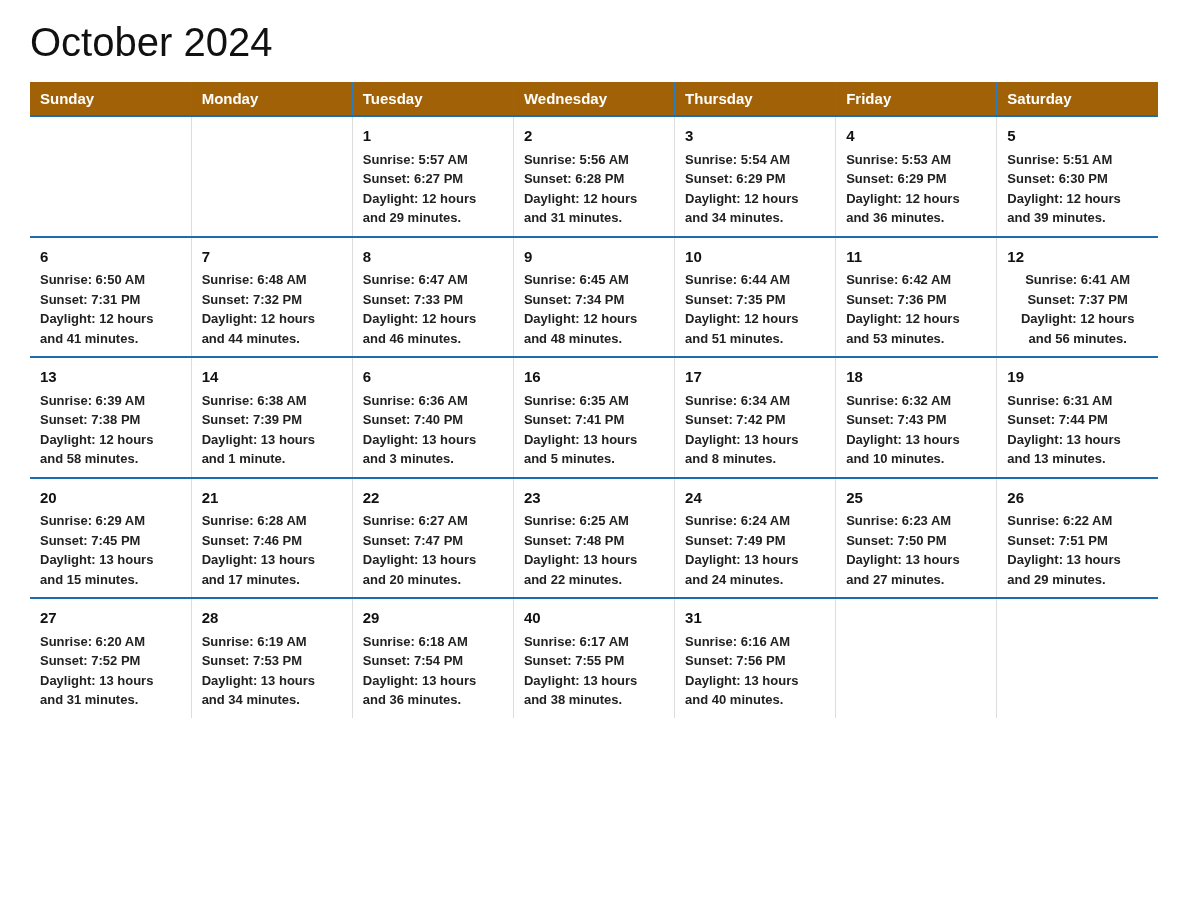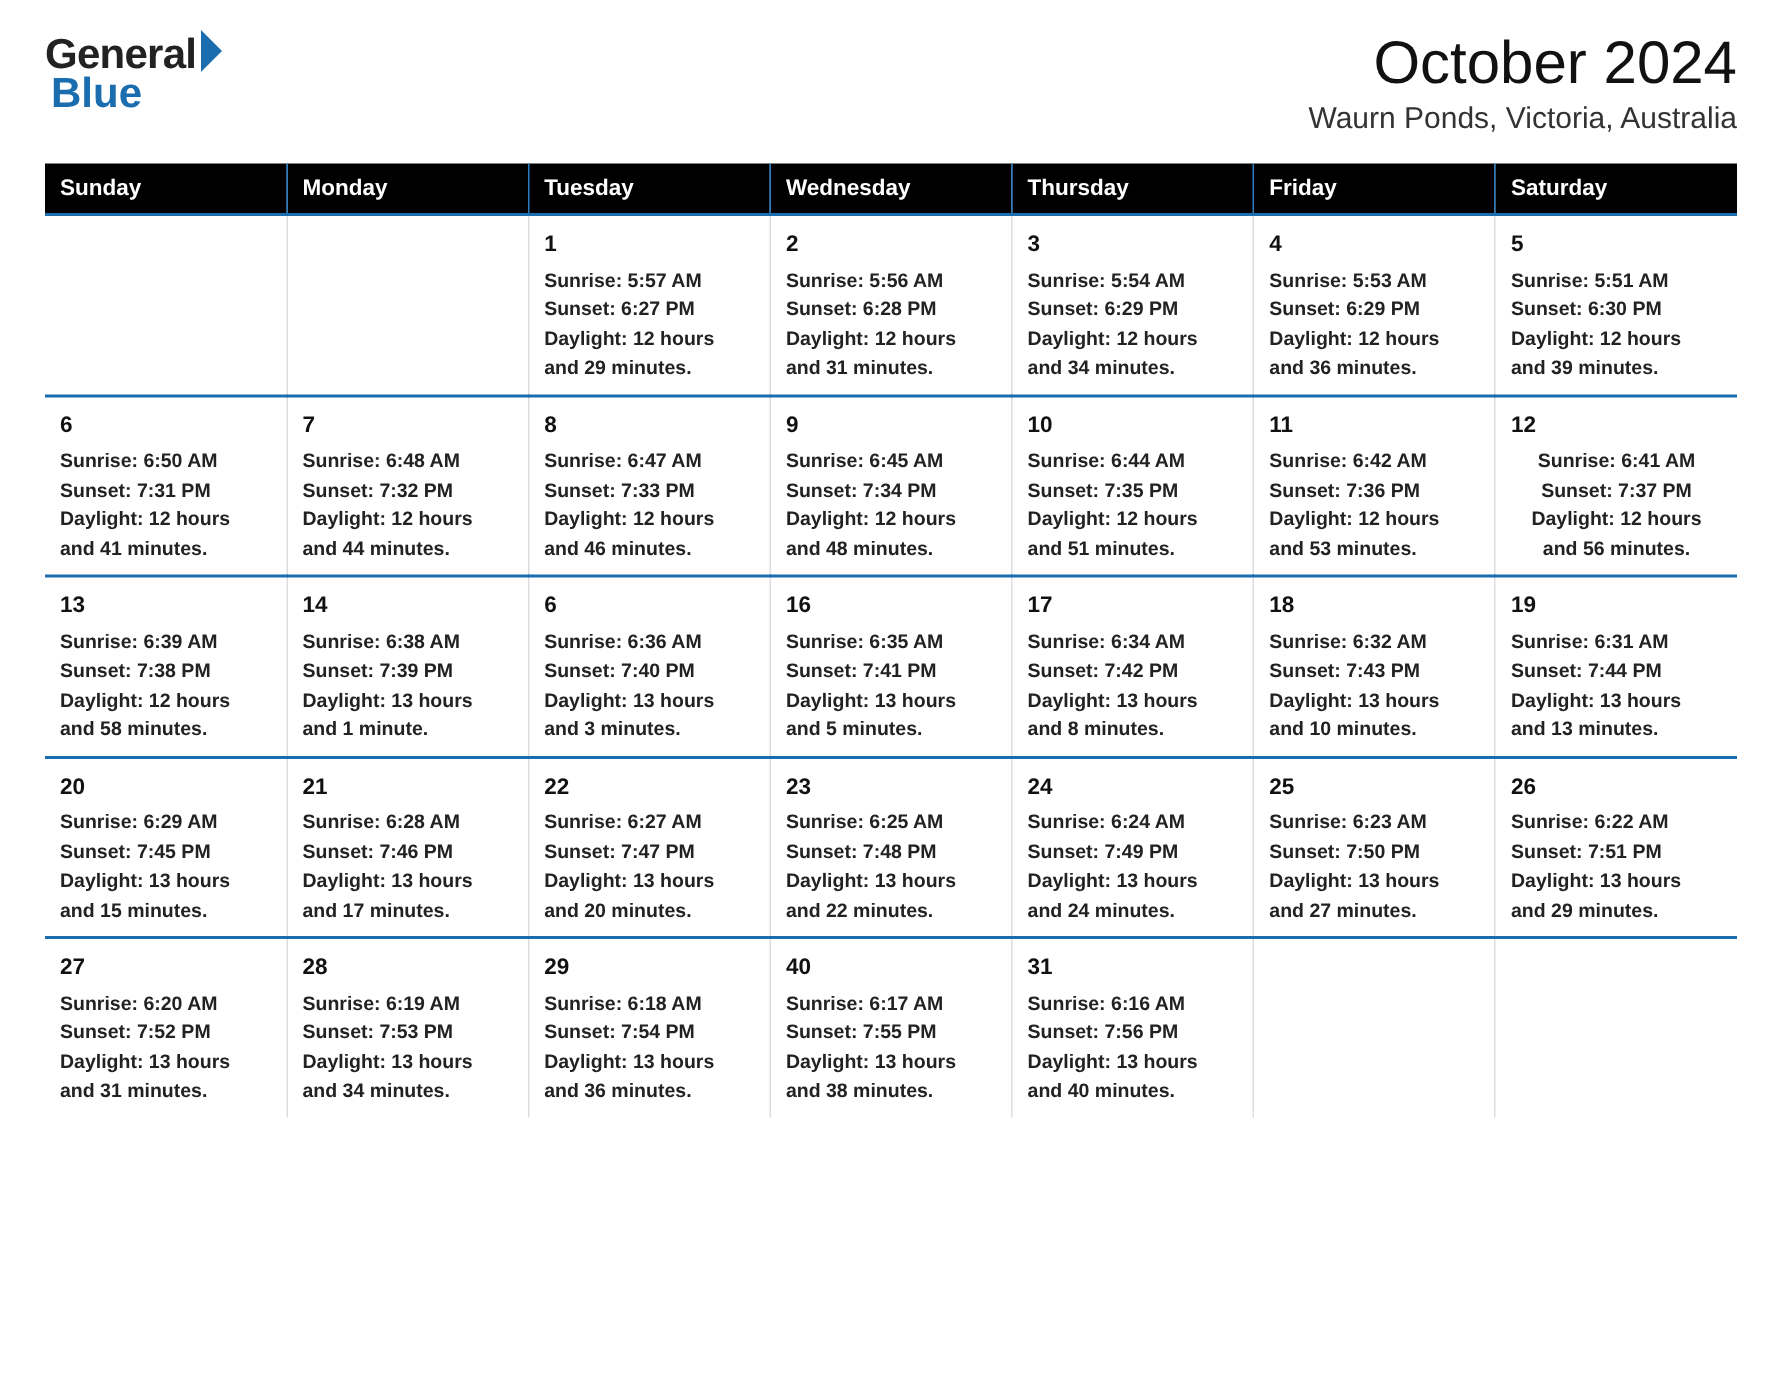--- a/index.html
+++ b/index.html
@@ -61,21 +61,21 @@
       font-size: 20px;
       color: #333;
       margin-top: 4px;
     }
     table {
       width: 100%;
       border-collapse: collapse;
       table-layout: fixed;
     }
     thead tr {
-      background-color: #000000;
+      background-color: #a16207;
     }
     thead th {
       color: #fff;
       font-size: 15px;
       font-weight: bold;
       padding: 8px 10px;
       text-align: left;
       border-right: 1px solid #2a7dc0;
     }
     thead th:last-child {
@@ -107,30 +107,22 @@
     .day-info {
       color: #222;
       font-size: 13px;
       font-weight: bold;
     }
   </style>
 </head>
 <body>
 
 <div class="header">
-  <div class="logo">
-    <div class="logo-top">
-      <span class="logo-general">General</span>
-      <div class="logo-arrow"></div>
-    </div>
-    <span class="logo-blue">Blue</span>
-  </div>
   <div class="title-block">
     <div class="month-title">October 2024</div>
-    <div class="location-title">Waurn Ponds, Victoria, Australia</div>
   </div>
 </div>
 
 <table>
   <thead>
     <tr>
     <th>Sunday</th>
         <th>Monday</th>
         <th>Tuesday</th>
         <th>Wednesday</th>

